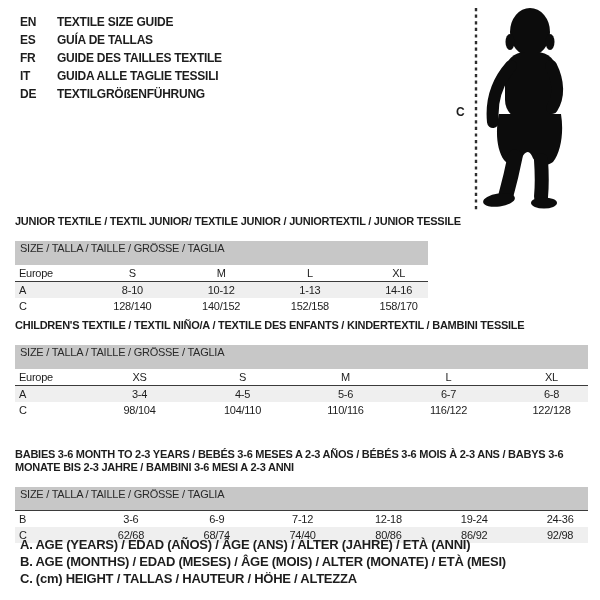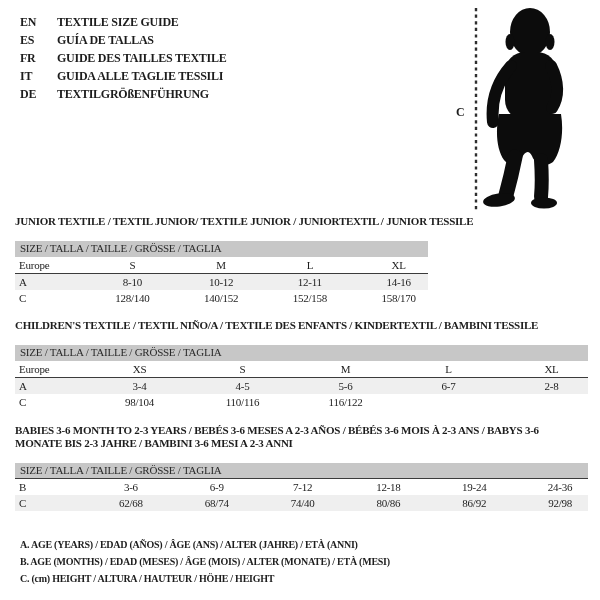--- a/index.html
+++ b/index.html
@@ -1,57 +1,57 @@
 <!DOCTYPE html>
 <html style="--bar: #c7c7c7; --shade: #efefef; --ink: #1d1d1d;"><head>
 <meta charset="utf-8">
 <style>
   * { margin:0; padding:0; box-sizing:border-box; }
   html,body { background:#ffffff; }
   .canvas {
     position:relative; width:600px; height:600px; background:#ffffff;
-    font-family:Liberation Serif, serif;
+    font-family:Liberation Sans, sans-serif;
     color:var(--ink,#1d1d1d);
     letter-spacing:-0.25px;
     overflow:hidden;
     padding-left:42px;
   }
   
   .lang-list { position:absolute; left:20px; top:13px; }
   .lang-row { display:flex; font-size:12px; font-weight:bold; line-height:18px; }
   .lang-code { width:37px; flex:0 0 37px; }
   .lang-label { white-space:nowrap; }
 
   
   .figure-svg { position:absolute; left:455px; top:2px; width:145px; height:212px; }
   .measure-c { position:absolute; left:456px; top:105px; font-size:12px; font-weight:bold; }
 
   
   .tbl-section { position:absolute; left:15px; }
   .tbl-title { font-size:11px; font-weight:bold; line-height:13px; margin-bottom:13px; white-space:nowrap; }
   .tbl-title.wrap { white-space:normal; width:560px; }
   .size-bar {
-    background:var(--bar,#c7c7c7); height:16px; line-height:15px;
+    background:var(--bar,#c7c7c7); height:24px; line-height:15px;
     font-size:11px; padding-left:5px; color:#2a2a2a;
   }
   .bar-divided { border-bottom:1.5px solid #3b3b3b; }
   .grid { display:grid; align-items:center;gap:30px; }
   .c4 { grid-template-columns:58px repeat(4,1fr); }
   .c5 { grid-template-columns:58px repeat(5,1fr); }
   .c6 { grid-template-columns:58px repeat(6,1fr); }
   .cols-row { height:17px; border-bottom:1.5px solid #3b3b3b; }
   .data-row { height:16px; }
   .shaded { background:var(--shade,#efefef); }
   .cell { font-size:11px; text-align:center; line-height:16px; }
   .cell.label { text-align:left; padding-left:4px; }
   .w1 { width:413px; } .w2 { width:573px; }
 
   
   .footnotes { position:absolute; left:20px; top:536px; }
-  .footnote { font-size:10px; font-weight:bold; line-height:17px; white-space:nowrap; }
+  .footnote { font-size:13px; font-weight:bold; line-height:17px; white-space:nowrap; }
 </style>
 </head>
 <body>
 
 <div class="canvas">
 
   <div class="lang-list">
     <div class="lang-row">
       <span class="lang-code">EN</span>
       <span class="lang-label">TEXTILE SIZE GUIDE</span>
@@ -100,21 +100,21 @@
         <div class="cell label">Europe</div>
         <div class="cell">S</div>
         <div class="cell">M</div>
         <div class="cell">L</div>
         <div class="cell">XL</div>
       </div>
       <div class="grid data-row shaded c4">
         <div class="cell label">A</div>
         <div class="cell">8-10</div>
         <div class="cell">10-12</div>
-        <div class="cell">12-11</div>
+        <div class="cell">1-13</div>
         <div class="cell">14-16</div>
       </div>
       <div class="grid data-row c4">
         <div class="cell label">C</div>
         <div class="cell">128/140</div>
         <div class="cell">140/152</div>
         <div class="cell">152/158</div>
         <div class="cell">158/170</div>
       </div>
     </div>
@@ -131,32 +131,34 @@
         <div class="cell">M</div>
         <div class="cell">L</div>
         <div class="cell">XL</div>
       </div>
       <div class="grid data-row shaded c5">
         <div class="cell label">A</div>
         <div class="cell">3-4</div>
         <div class="cell">4-5</div>
         <div class="cell">5-6</div>
         <div class="cell">6-7</div>
-        <div class="cell">2-8</div>
+        <div class="cell">6-8</div>
       </div>
       <div class="grid data-row c5">
         <div class="cell label">C</div>
         <div class="cell">98/104</div>
+        <div class="cell">104/110</div>
         <div class="cell">110/116</div>
         <div class="cell">116/122</div>
+        <div class="cell">122/128</div>
       </div>
     </div>
   </section>
 
-  <section class="tbl-section" style="top:424px">
+  <section class="tbl-section" style="top:448px">
     <div class="tbl-title wrap">BABIES 3-6 MONTH TO 2-3 YEARS / BEBÉS 3-6 MESES A 2-3 AÑOS / BÉBÉS 3-6 MOIS À 2-3 ANS / BABYS 3-6 MONATE BIS 2-3 JAHRE / BAMBINI 3-6 MESI A 2-3 ANNI</div>
     <div class="w2">
       <div class="size-bar bar-divided">SIZE / TALLA / TAILLE / GRÖSSE / TAGLIA</div>
       <div class="grid data-row c6">
         <div class="cell label">B</div>
         <div class="cell">3-6</div>
         <div class="cell">6-9</div>
         <div class="cell">7-12</div>
         <div class="cell">12-18</div>
         <div class="cell">19-24</div>
@@ -170,16 +172,16 @@
         <div class="cell">80/86</div>
         <div class="cell">86/92</div>
         <div class="cell">92/98</div>
       </div>
     </div>
   </section>
 
   <div class="footnotes">
     <div class="footnote">A. AGE (YEARS) / EDAD (AÑOS) / ÂGE (ANS) / ALTER (JAHRE) / ETÀ (ANNI)</div>
     <div class="footnote">B. AGE (MONTHS) / EDAD (MESES) / ÂGE (MOIS) / ALTER (MONATE) / ETÀ (MESI)</div>
-    <div class="footnote">C. (cm) HEIGHT / ALTURA / HAUTEUR / HÖHE / HEIGHT</div>
+    <div class="footnote">C. (cm) HEIGHT / TALLAS / HAUTEUR / HÖHE / ALTEZZA</div>
   </div>
 
 </div>
 
 </body></html>

